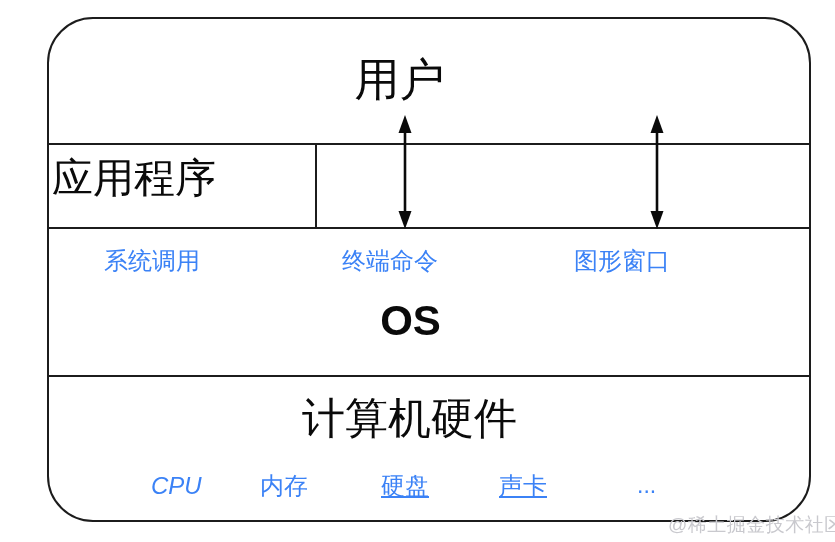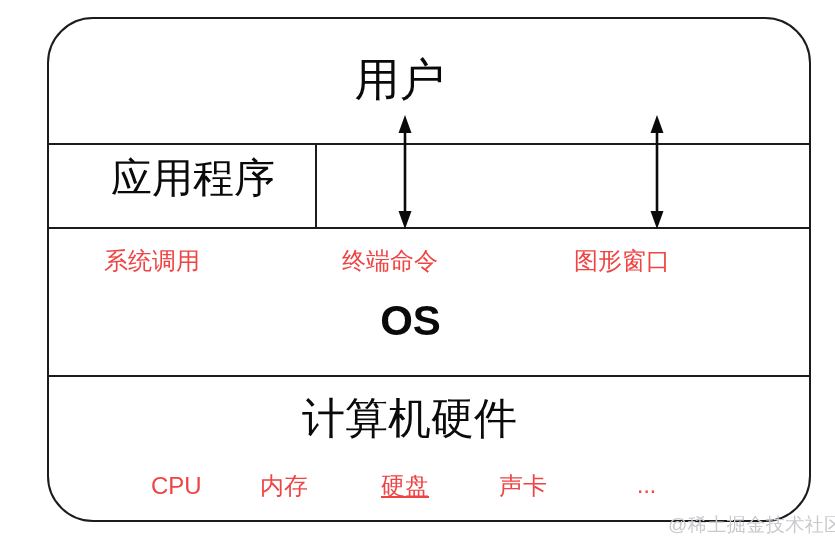--- a/index.html
+++ b/index.html
@@ -64,57 +64,57 @@
     color: #0a0a0a;
     line-height: 1;
   }
   .label.user {
     left: 0; top: 57px; width: 835px;
     text-align: center;
     font-size: 45px;
     transform: translateX(-18px);
   }
   .label.app {
-    left: 59px; top: 158px; width: 268px;
-    text-align: center;
+    left: 52px; top: 158px; width: 268px;
+    text-align: left;
     font-size: 41px;
   }
   .label.os {
     left: 0; top: 300px; width: 835px;
     text-align: center;
     font-size: 42px;
     font-weight: 600;
     transform: translateX(-7px);
   }
   .label.hardware {
     left: 0; top: 397px; width: 835px;
     text-align: center;
     font-size: 43px;
     transform: translateX(-8px);
   }
 
   
   .red-label {
     position: absolute;
     white-space: nowrap;
-    color: #ef4444;
+    color: #3b82f6;
     font-size: 24px;
     line-height: 1;
     text-align: right;
   }
   .red-row-os { top: 249px; }
   .rl-syscall  { left: 104px; }
   .rl-terminal { left: 342px; }
   .rl-gui      { left: 574px; }
 
   .red-row-hw { top: 474px; }
-  .rl-cpu  { left: 151px; }
+  .rl-cpu  { left: 151px; font-style: italic; }
   .rl-mem  { left: 260px; }
   .rl-disk { left: 381px; text-decoration: underline; }
-  .rl-snd  { left: 499px; }
+  .rl-snd  { left: 499px; text-decoration: underline; }
   .rl-more { left: 637px; font-size: 23px; }
 
   
   .arrow { position: absolute; }
   .arrow.a1 { left: 389px; top: 114px; }
   .arrow.a2 { left: 641px; top: 114px; }
 
   
   .watermark {
     position: absolute;

